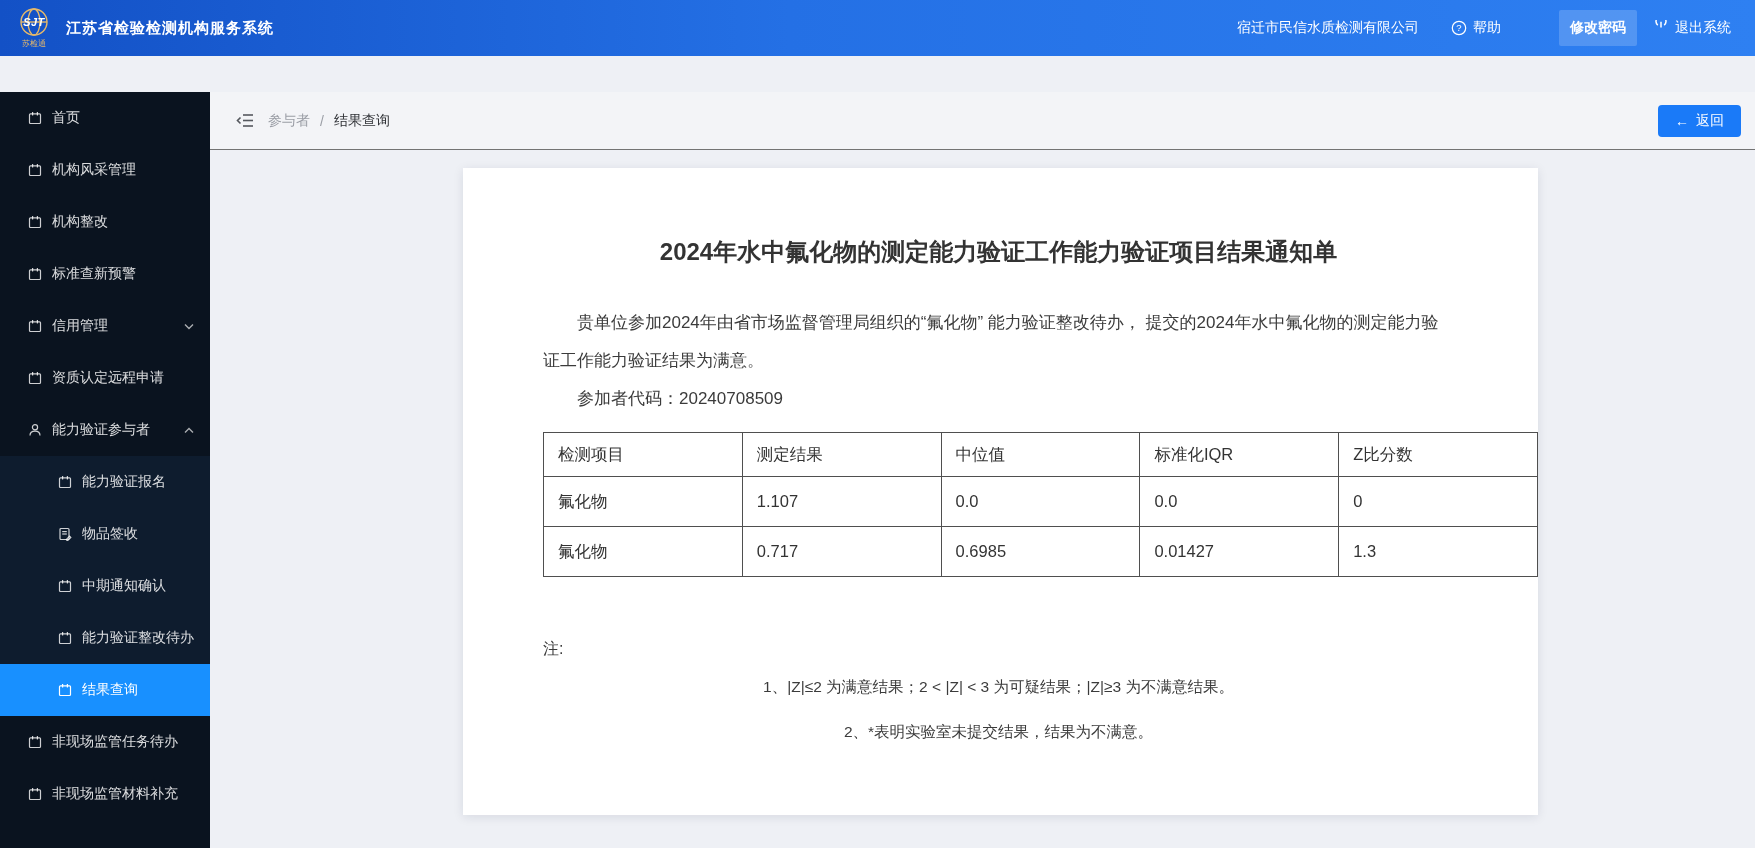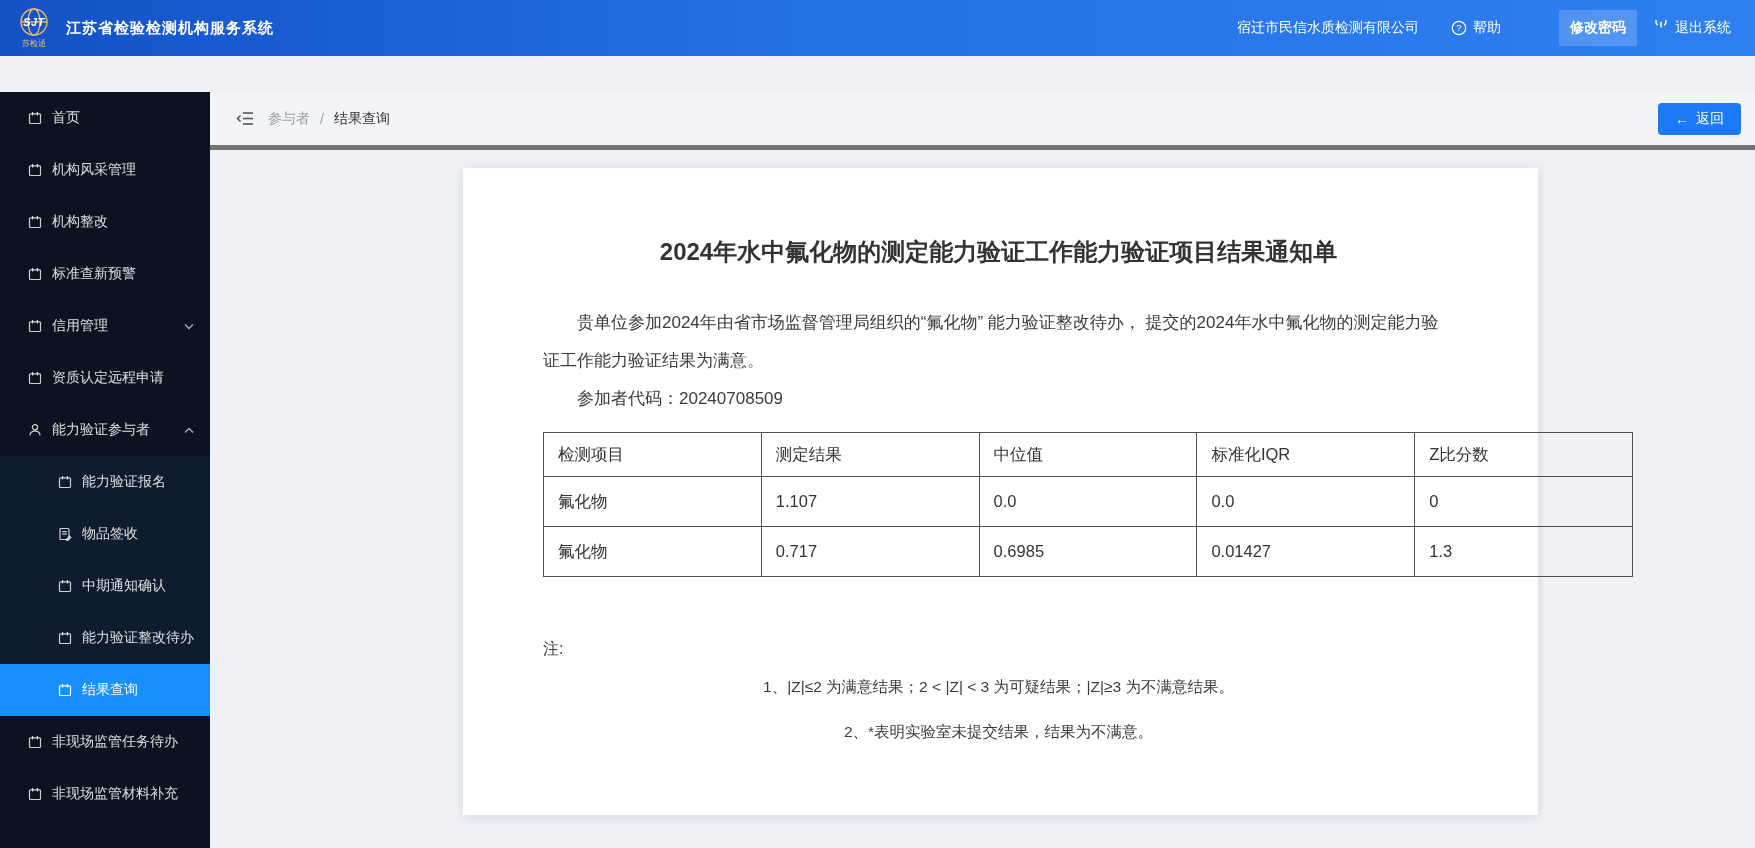--- a/index.html
+++ b/index.html
@@ -63,21 +63,21 @@
   .submenu .menu-item { padding-left: 58px; }
   .menu-item.active { background: #1890ff; color: #ffffff; }
   .mi-icon { color: rgba(255,255,255,0.8); display: flex; align-items: center; }
   .menu-item.active .mi-icon { color: #fff; }
 
   
   .content { flex: 1; display: flex; flex-direction: column; min-width: 0; }
   .breadcrumb-bar {
     height: 58px; flex: 0 0 58px;
     background: #f3f4f7;
-    border-bottom: 5px solid #737373;
+    border-bottom: 1px solid #737373;
     display: flex; align-items: center;
     padding: 0 14px 0 26px;
     font-size: 14px;
   }
   .fold-icon { color: #55585e; margin-right: 14px; cursor: pointer; display: flex; align-items: center; }
   .crumb-parent { color: #9b9ea6; }
   .crumb-sep { color: #9b9ea6; margin: 0 10px; }
   .crumb-current { color: #2f3136; }
   .back-btn {
     margin-left: auto;
@@ -97,21 +97,21 @@
     color: #3b3b3b;
   }
   .doc-title {
     text-align: center; font-size: 24px; font-weight: 600; color: #333;
     margin: 10px 0 36px;
   }
   .doc-text { font-size: 17px; line-height: 38px; }
   .doc-para { text-indent: 2em; }
   .doc-code-line { text-indent: 2em; margin-bottom: 14px; }
 
-  table.result-table { border-collapse: collapse; width: 1090px; margin-top: 4px; border-radius: 19px; }
+  table.result-table { border-collapse: collapse; width: 995px; margin-top: 4px; border-radius: 19px; }
   .result-table th, .result-table td {
     border: 1px solid #4f4f4f;
     font-weight: normal; text-align: left;
     font-size: 16.5px; color: #333;
     padding: 0 0 0 14px;
     width: 20%;
   }
   .result-table th { height: 44px; }
   .result-table td { height: 50px; }
 

